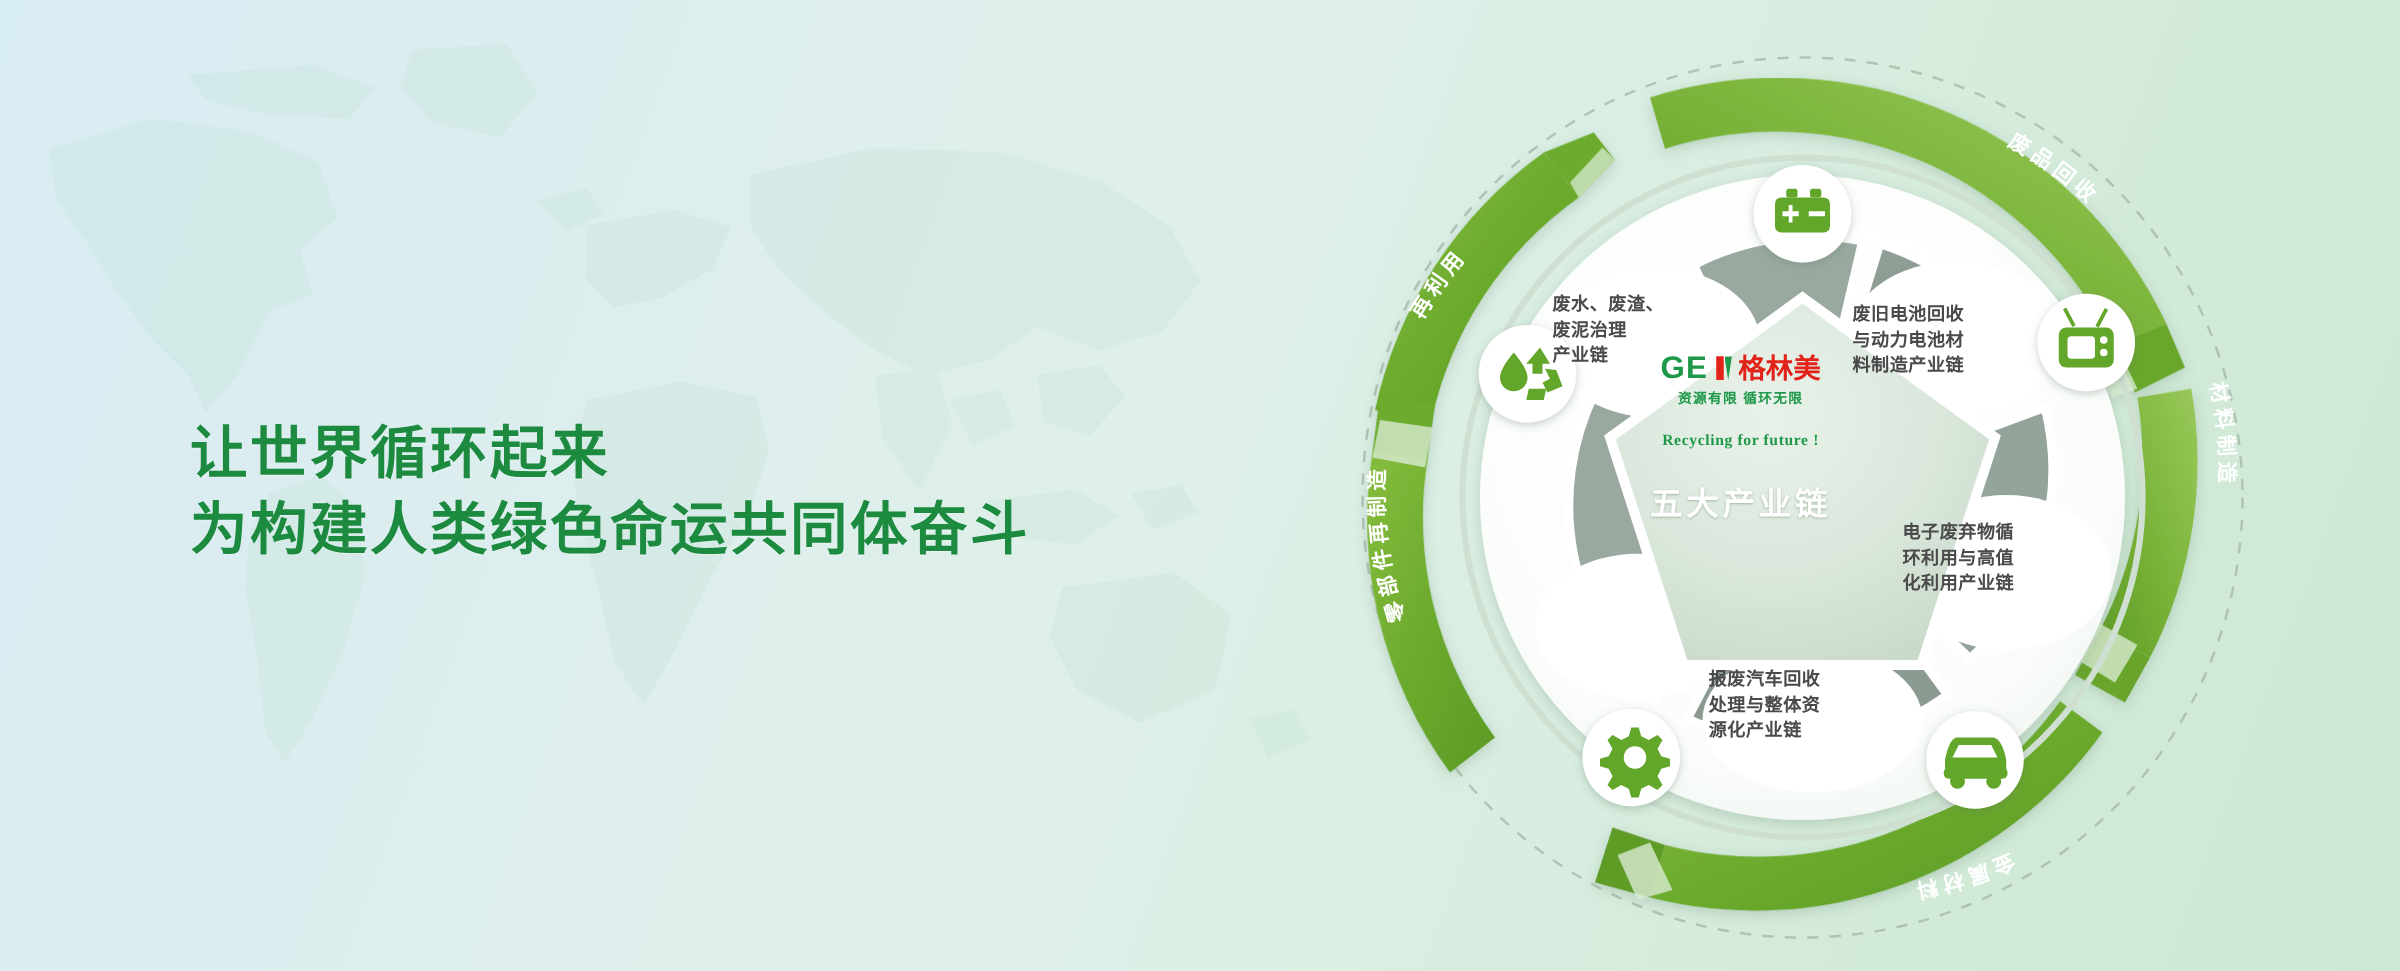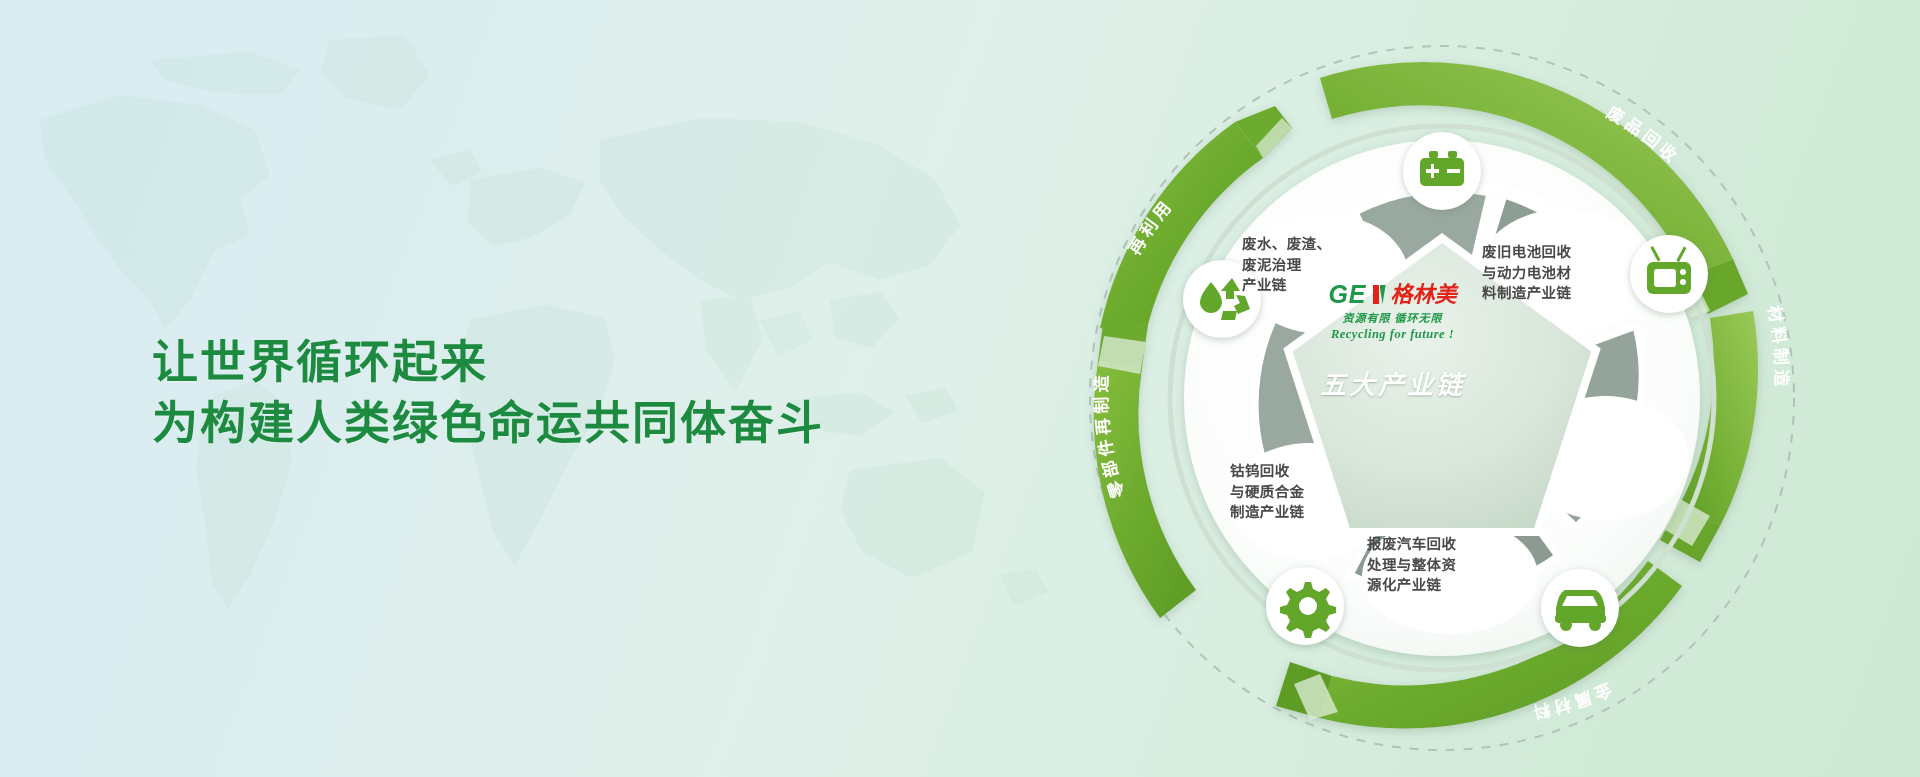--- a/index.html
+++ b/index.html
@@ -35,38 +35,38 @@
 
   
   .lbl{
     position:absolute;color:#4a4a4a;font-size:14.5px;line-height:1.42;
     font-weight:700;text-align:left;white-space:pre-line;letter-spacing:.4px;
     font-family:"Liberation Sans","DejaVu Sans",sans-serif;
     pointer-events:none;
   }
   
   #center-logo{
-    position:absolute;left:265px;top:276px;width:215px;text-align:center;font-style:italic;
+    position:absolute;left:265px;top:276px;width:215px;text-align:center;
   }
   #gem-row{display:flex;align-items:center;justify-content:center;gap:4px;}
   #gem-word{
     font-size:25px;font-weight:700;color:#1f9949;letter-spacing:1px;
     font-family:"Liberation Sans","DejaVu Sans",sans-serif;line-height:1;
   }
   #gem-mark{display:inline-block;width:13px;height:19px;position:relative;margin:0 1px 0 2px;}
   #gem-mark i{position:absolute;display:block;}
   #gem-mark .r{left:0;top:0;width:6px;height:19px;background:#e2231a;}
   #gem-mark .g{left:7px;top:0;width:6px;height:19px;background:#1f9949;
                clip-path:polygon(0 0,100% 0,50% 100%);}
   #gem-cn{font-size:22px;font-weight:700;color:#e2231a;letter-spacing:0px;line-height:1;}
   #gem-slogan{
     margin-top:2px;font-size:11px;font-weight:700;color:#1f9949;letter-spacing:1px;
   }
   #gem-en{
-    margin-top:2px;font-size:12.5px;font-weight:700;color:#1f9949;letter-spacing:.5px;
+    margin-top:20px;font-size:12.5px;font-weight:700;color:#1f9949;letter-spacing:.5px;
     font-family:"Liberation Serif","DejaVu Serif",serif;
   }
   #gem-five{
     margin-top:22px;font-size:26px;font-weight:700;color:#ffffff;letter-spacing:3px;
     text-shadow:0 1px 2px rgba(90,120,90,.45);
     text-align:center;
   }
 </style>
 </head>
 <body>
@@ -278,28 +278,28 @@
     </svg>
 
     <div class="lbl" style="left:222px;top:228px;width:165px;">废水、废渣、
 废泥治理
 产业链</div>
 
     <div class="lbl" style="left:462px;top:236px;width:170px;">废旧电池回收
 与动力电池材
 料制造产业链</div>
 
+    <div class="lbl" style="left:502px;top:410px;width:170px;">电子废弃物循
+环利用与高值
+化利用产业链</div>
 
     <div class="lbl" style="left:347px;top:528px;width:170px;">报废汽车回收
 处理与整体资
 源化产业链</div>
 
-    <div class="lbl" style="left:210px;top:455px;width:160px;">钴钨回收
-与硬质合金
-制造产业链</div>
 
     <div id="center-logo">
       <div id="gem-row">
         <span id="gem-word">GE</span>
         <span id="gem-mark">
           <i class="r"></i>
             <i class="g"></i>
         </span>
         <span id="gem-cn">格林美</span>
       </div>

